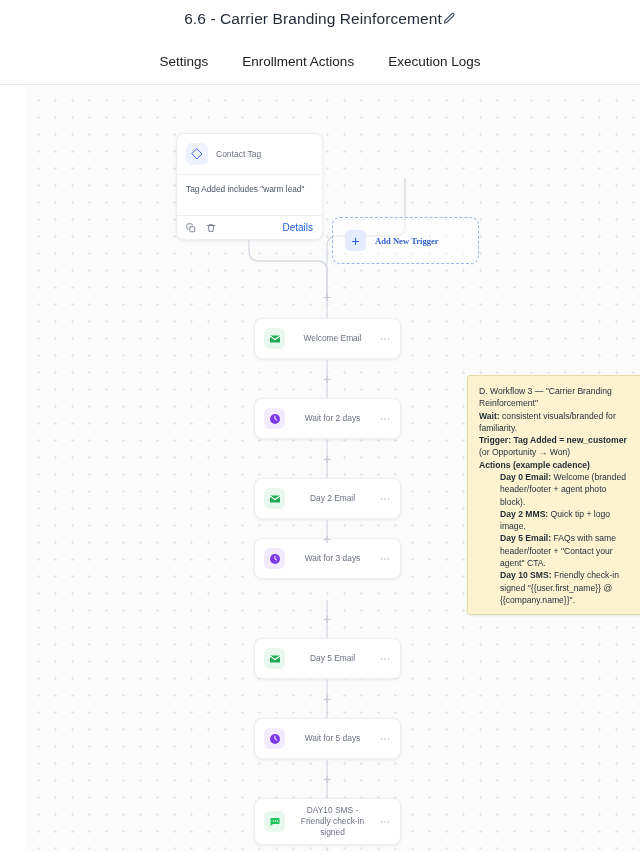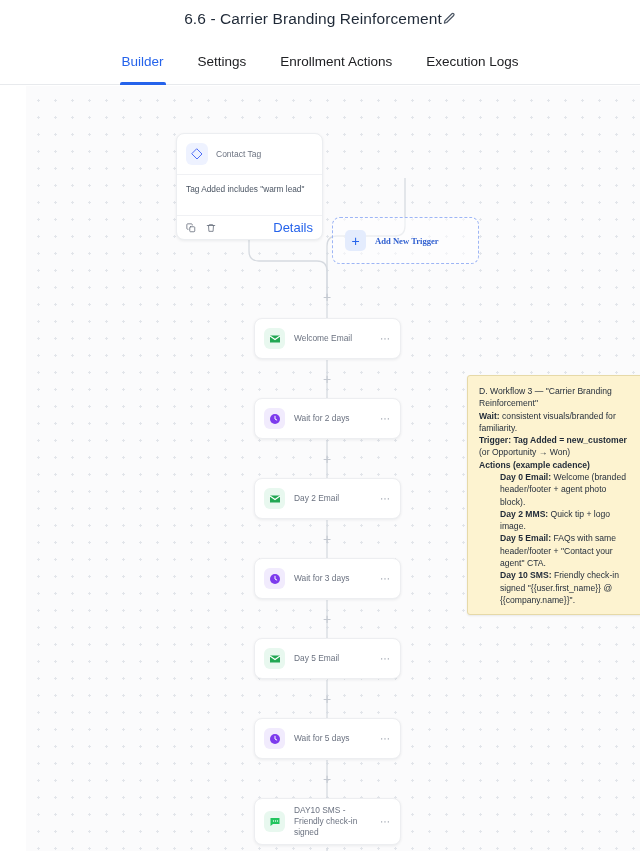--- a/index.html
+++ b/index.html
@@ -76,21 +76,21 @@
     border-top: 1px solid #f0f1f4;
     padding: 9px 9px 20px 9px;
     font-size: 8.3px; color: #4b5563; line-height: 1.35;
   }
   .tc-foot {
     border-top: 1px solid #f0f1f4;
     height: 24px; padding: 0 9px;
     display: flex; align-items: center; justify-content: space-between;
   }
   .tc-foot-left { display: flex; gap: 10px; align-items: center; }
-  .tc-foot .details { font-size: 13px; color: #2563eb; cursor: pointer; }
+  .tc-foot .details { font-size: 10px; color: #2563eb; cursor: pointer; }
   .mini-icon { width: 10px; height: 10px; display: block; color: #6b7280; cursor: pointer; }
 
   
   .add-trigger {
     position: absolute; left: 306px; top: 131px;
     width: 147px; height: 47px;
     border: 1.4px dashed #9db5f5; border-radius: 8px;
     background: rgba(255,255,255,.55);
     display: flex; align-items: center; gap: 9px; padding-left: 12px;
     cursor: pointer;
@@ -112,21 +112,21 @@
     cursor: pointer;
   }
   .node-icon {
     width: 21px; height: 21px; border-radius: 6px; flex: none;
     display: flex; align-items: center; justify-content: center;
   }
   .node-icon.email { background: #e8f8ef; }
   .node-icon.wait  { background: #f1ebfd; }
   .node-icon.sms   { background: #e8f8ef; }
   .node-label {
-    flex: 1; font-size: 8.4px; color: #6b7280; line-height: 1.32;
+    flex: 1; font-size: 8.4px; color: #6b7280; line-height: 1.32; text-align: center;
   }
   .node-dots { font-size: 10px; color: #9aa1ab; letter-spacing: 1px; flex: none; }
 
   .plus-mark {
     position: absolute; width: 14px; height: 14px; left: 294px;
     display: flex; align-items: center; justify-content: center;
     color: #c3c8d0; font-size: 14px; line-height: 1; font-weight: 400;
     cursor: pointer;
   }
 
@@ -170,21 +170,20 @@
   <div class="header">
     <div class="page-title">6.6 - Carrier Branding Reinforcement</div>
     <span>
       <svg class="edit-icon" viewBox="0 0 24 24" fill="none" stroke="currentColor" stroke-width="2" stroke-linecap="round" stroke-linejoin="round">
         <path d="M17 3a2.1 2.1 0 0 1 3 3L8 18l-4 1 1-4Z"></path>
       </svg>
     </span>
   </div>
 
   <div class="tabs">
-    <div class="tab active">Builder</div>
     <div class="tab">Settings</div>
     <div class="tab">Enrollment Actions</div>
     <div class="tab">Execution Logs</div>
   </div>
 
   <div class="canvas">
 
     <svg class="wires" viewBox="0 0 640 765" fill="none" stroke="#d6dae0" stroke-width="1.3">
 
       <path d="M223 133 L223 165 Q223 175 233 175 L291 175 Q301 175 301 185 L301 212"></path>
@@ -260,21 +259,21 @@
       <div class="node-icon email">
         <svg width="12" height="12" viewBox="0 0 24 24" fill="#16a34a">
           <path d="M2 5h20v14H2z" opacity=".95"></path>
           <path d="M2 6l10 7 10-7" fill="none" stroke="#fff" stroke-width="2.2" stroke-linecap="round"></path>
         </svg>
       </div>
       <div class="node-label">Day 2 Email</div>
       <div class="node-dots">⋯</div>
     </div>
 
-    <div class="node" style="top:472px">
+    <div class="node" style="top:452px">
       <div class="node-icon wait">
         <svg width="12" height="12" viewBox="0 0 24 24">
           <circle cx="12" cy="12" r="10" fill="#7c3aed"></circle>
           <path d="M12 6.5V12l3.5 2" fill="none" stroke="#fff" stroke-width="2" stroke-linecap="round"></path>
         </svg>
       </div>
       <div class="node-label">Wait for 3 days</div>
       <div class="node-dots">⋯</div>
     </div>
 

